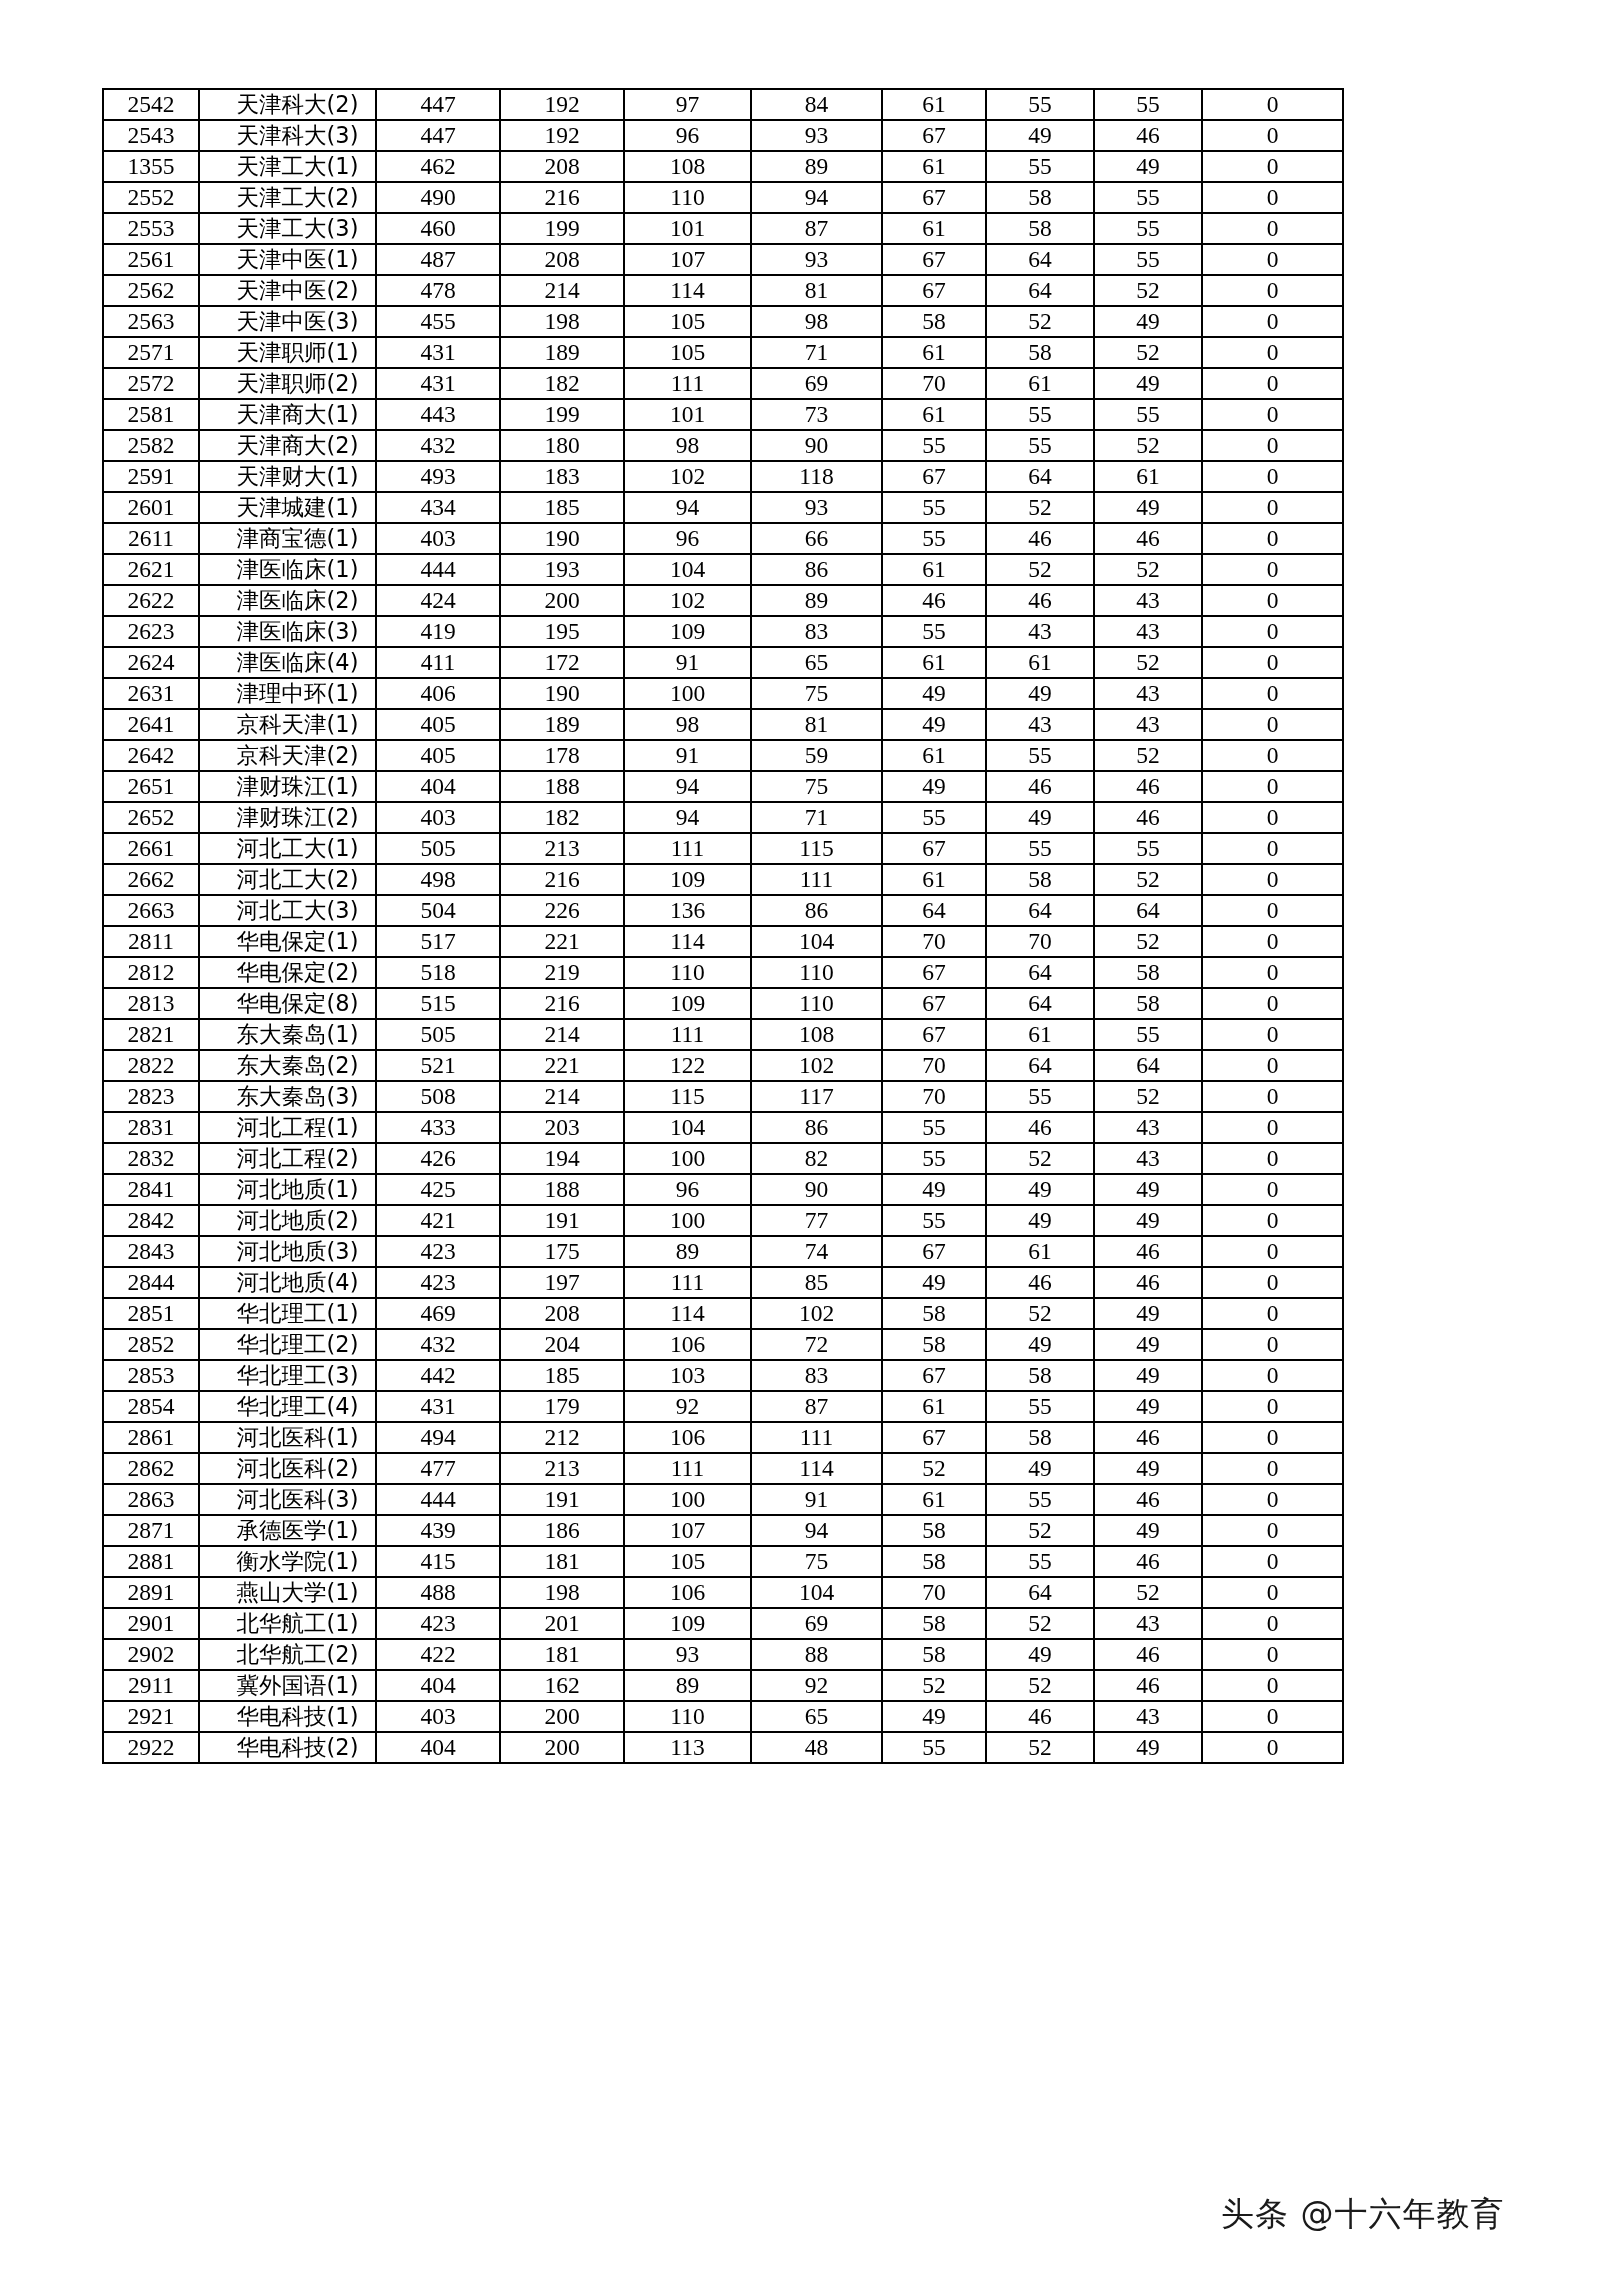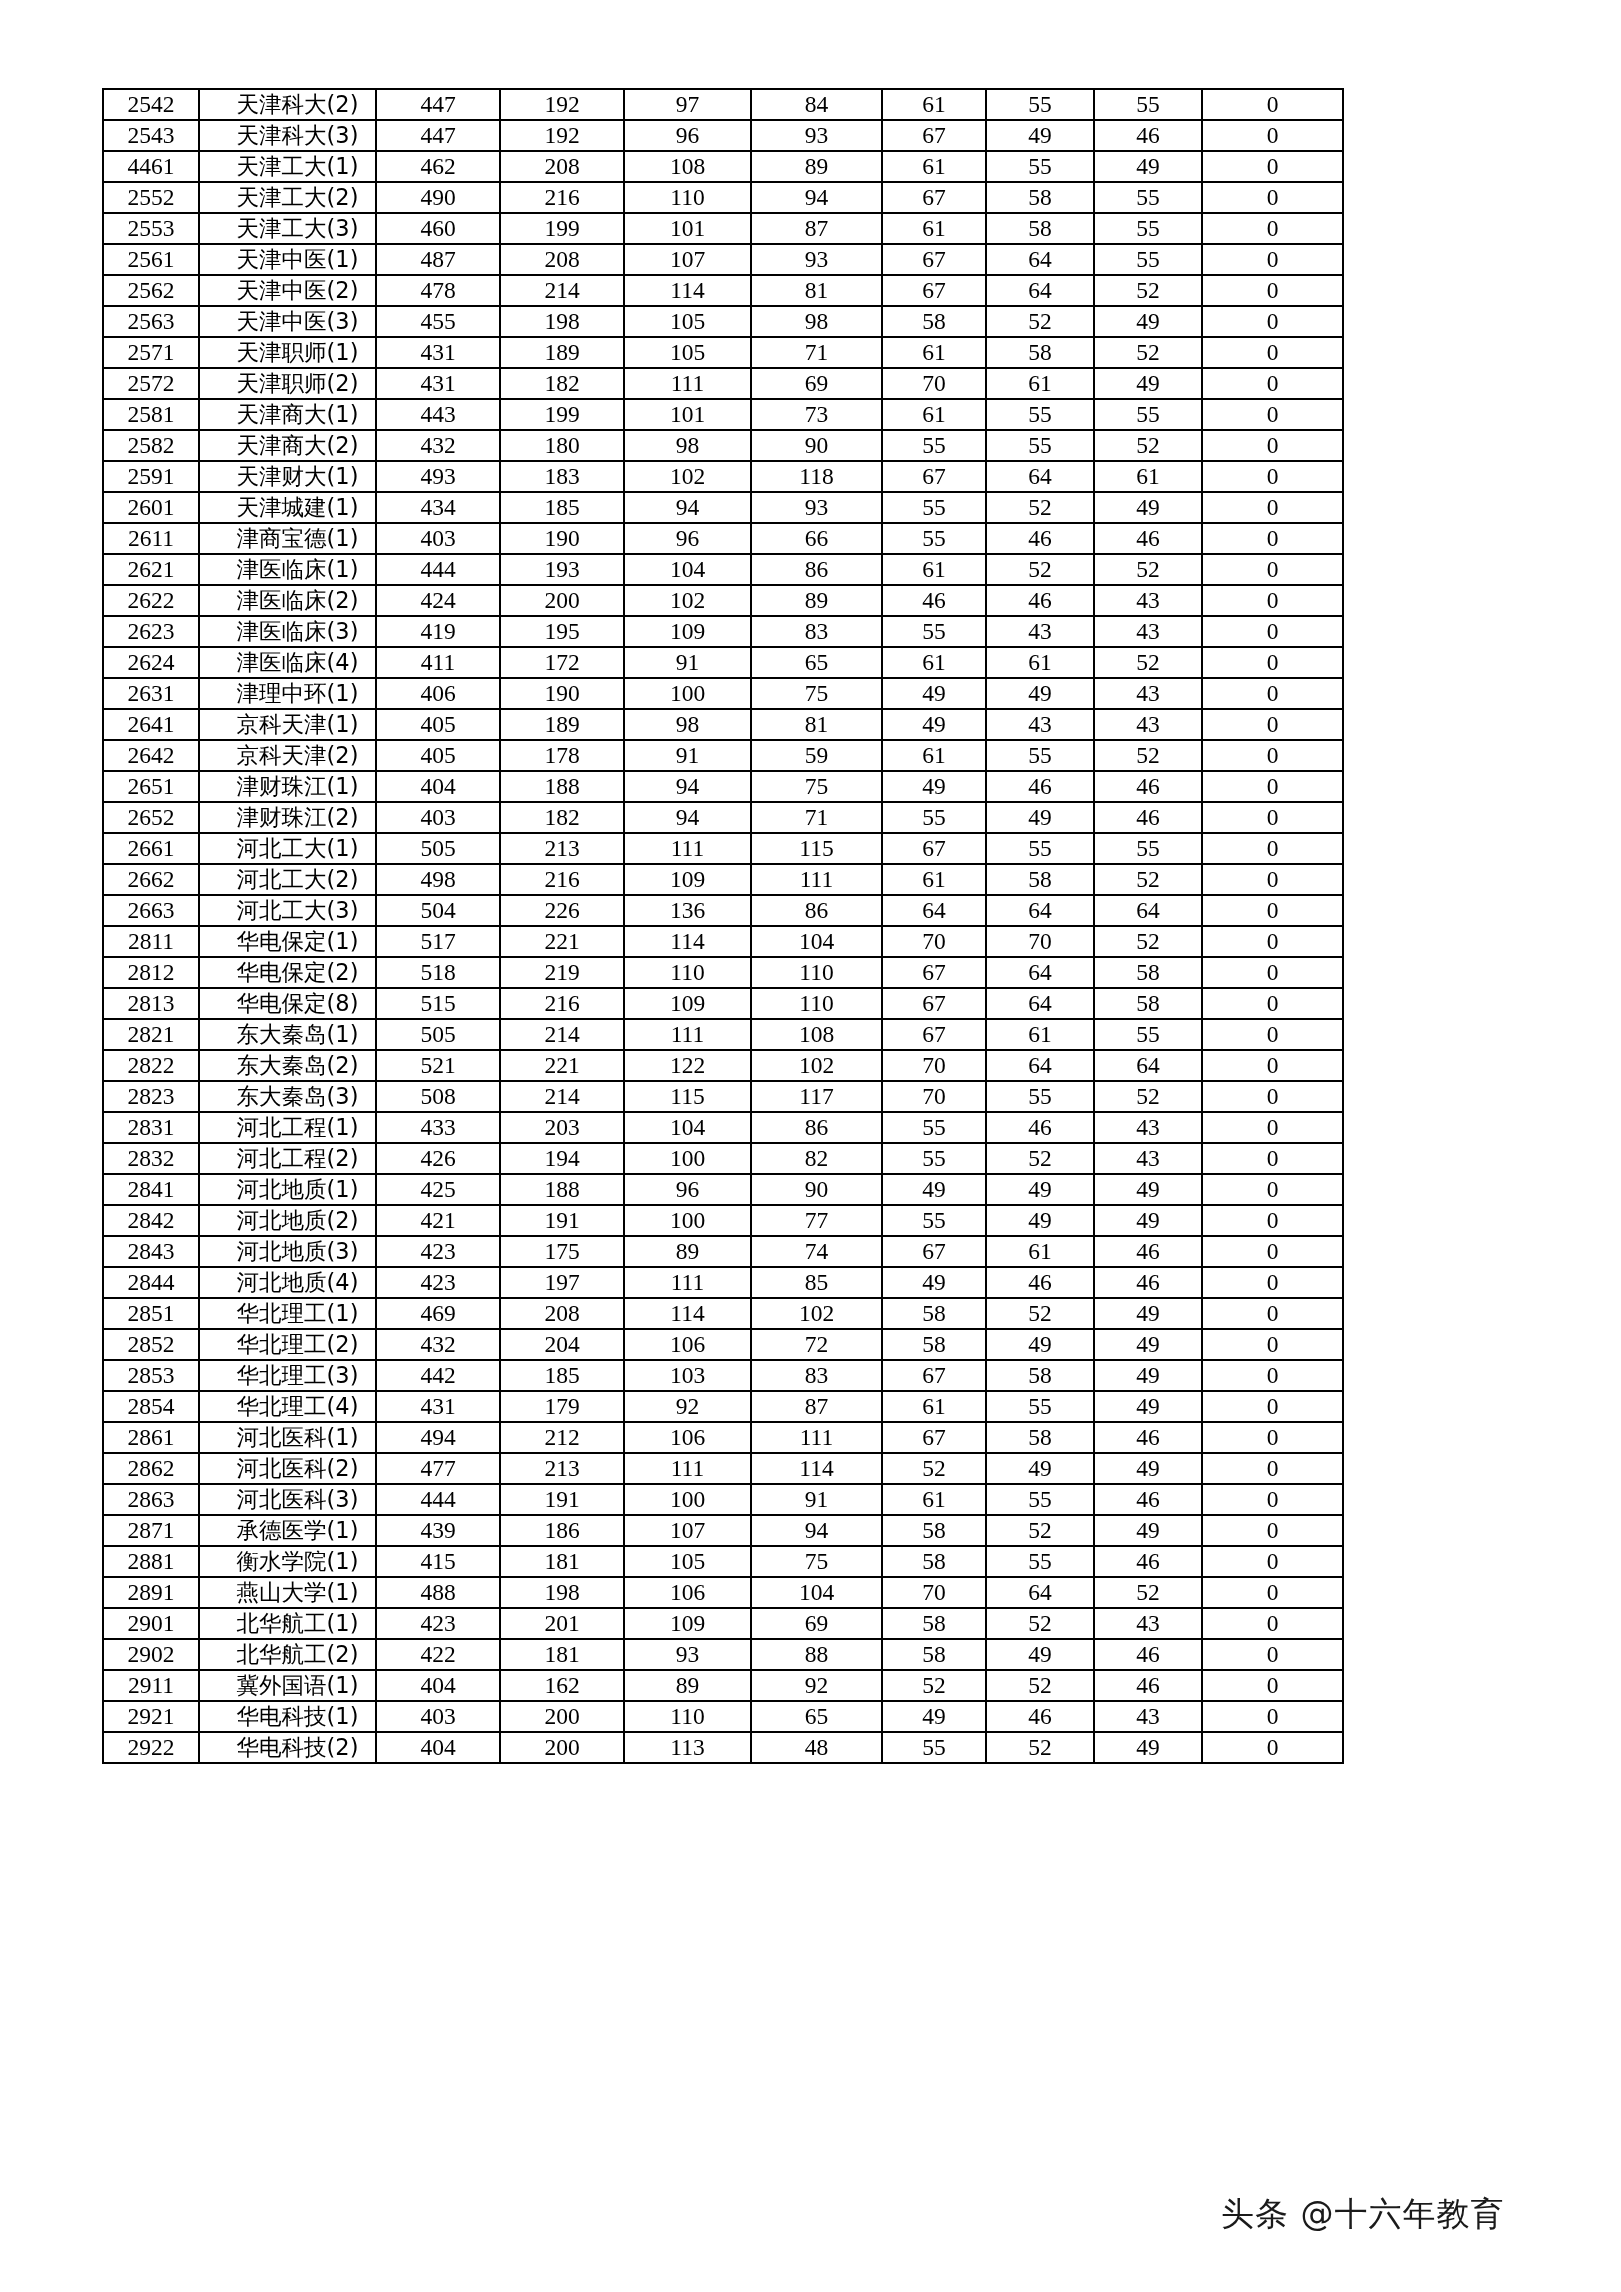--- a/index.html
+++ b/index.html
@@ -92,21 +92,21 @@
           <td class="c-total">447</td>
           <td class="c-v1">192</td>
           <td class="c-v2">96</td>
           <td class="c-v3">93</td>
           <td class="c-v4">67</td>
           <td class="c-v5">49</td>
           <td class="c-v6">46</td>
           <td class="c-v7">0</td>
         </tr>
         <tr>
-          <td class="c-code">4461</td>
+          <td class="c-code">1355</td>
           <td class="c-name">天津工大(1)</td>
           <td class="c-total">462</td>
           <td class="c-v1">208</td>
           <td class="c-v2">108</td>
           <td class="c-v3">89</td>
           <td class="c-v4">61</td>
           <td class="c-v5">55</td>
           <td class="c-v6">49</td>
           <td class="c-v7">0</td>
         </tr>

